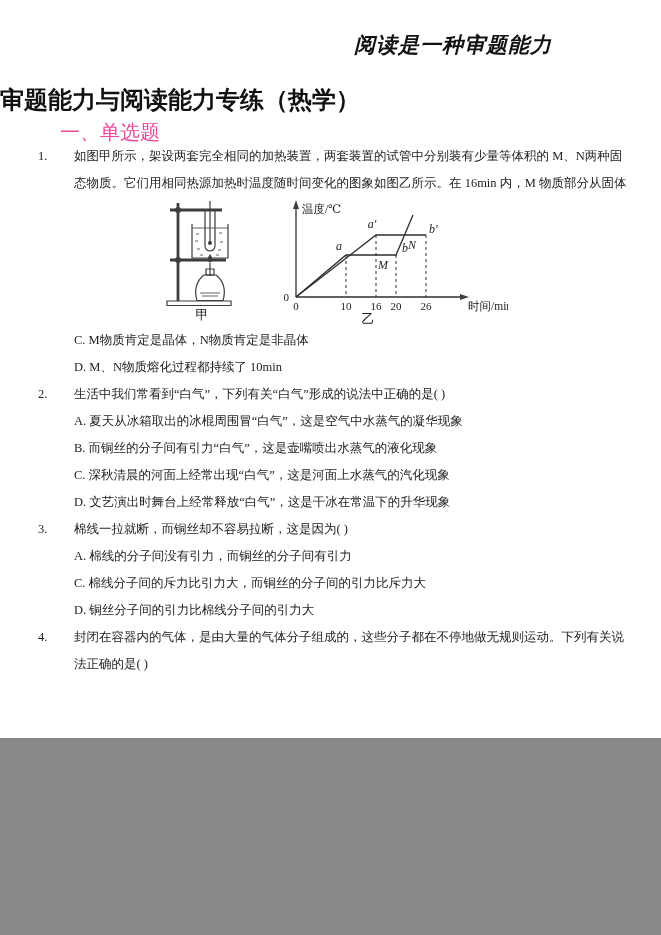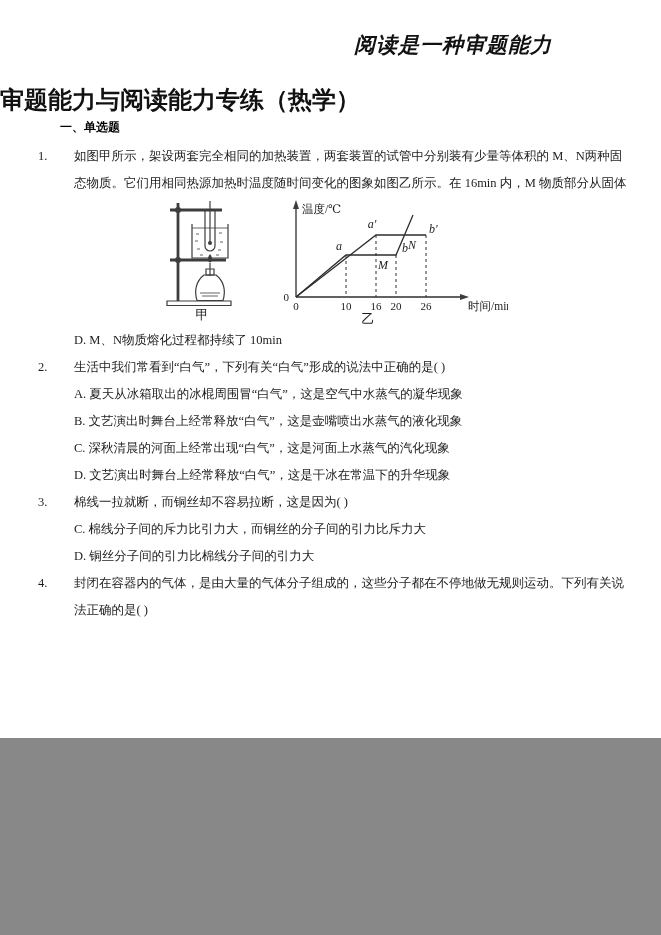--- a/index.html
+++ b/index.html
@@ -13,21 +13,21 @@
     font-size:21px;font-weight:bold;font-style:italic;letter-spacing:1px;
     font-family:"DejaVu Serif",serif;white-space:nowrap;color:#111;
   }
   .title{
     position:absolute;top:84px;left:0;width:100%;margin:0;text-align:left;
     font-size:24px;font-weight:bold;color:#111;
     font-family:"Liberation Sans","DejaVu Sans",sans-serif;
   }
   .section{
     position:absolute;top:119px;left:60px;
-    font-size:12px;font-weight:bold;color:#000000;
+    font-size:20px;font-weight:normal;color:#ec4899;
     font-family:"Liberation Sans","DejaVu Sans",sans-serif;
   }
   .content{position:absolute;top:143px;left:38px;width:622px;}
   .line{display:flex;height:27px;line-height:27px;font-size:12.5px;white-space:nowrap;}
   .qnum{flex:0 0 36px;width:36px;}
   .qtext{flex:1;}
   .figure-row{
     height:130px;display:flex;align-items:flex-start;
     padding-left:126px;gap:22px;
   }
@@ -148,50 +148,58 @@
           <text class="tk" x="128" y="113" text-anchor="middle">20</text>
           <text class="tk" x="158" y="113" text-anchor="middle">26</text>
 
           <text class="figlab" x="100" y="126" text-anchor="middle">乙</text>
         </svg>
       </div>
     </div>
 
     <div class="line">
       <span class="qnum"></span>
+      <span class="qtext">C. M物质肯定是晶体，N物质肯定是非晶体</span>
+    </div>
+    <div class="line">
+      <span class="qnum"></span>
       <span class="qtext">D. M、N物质熔化过程都持续了 10min</span>
     </div>
 
     <div class="line">
       <span class="qnum">2.</span>
       <span class="qtext">生活中我们常看到“白气”，下列有关“白气”形成的说法中正确的是(  )</span>
     </div>
     <div class="line">
       <span class="qnum"></span>
       <span class="qtext">A. 夏天从冰箱取出的冰棍周围冒“白气”，这是空气中水蒸气的凝华现象</span>
     </div>
     <div class="line">
       <span class="qnum"></span>
-      <span class="qtext">B. 文艺演出时舞台上经常释放“白气”，这是壶嘴喷出水蒸气的液化现象</span>
+      <span class="qtext">B. 而铜丝的分子间有引力“白气”，这是壶嘴喷出水蒸气的液化现象</span>
     </div>
     <div class="line">
       <span class="qnum"></span>
       <span class="qtext">C. 深秋清晨的河面上经常出现“白气”，这是河面上水蒸气的汽化现象</span>
     </div>
     <div class="line">
       <span class="qnum"></span>
       <span class="qtext">D. 文艺演出时舞台上经常释放“白气”，这是干冰在常温下的升华现象</span>
     </div>
 
     <div class="line">
       <span class="qnum">3.</span>
       <span class="qtext">棉线一拉就断，而铜丝却不容易拉断，这是因为(  )</span>
     </div>
     <div class="line">
       <span class="qnum"></span>
+      <span class="qtext">A. 棉线的分子间没有引力，而铜丝的分子间有引力</span>
+    </div>
+    <div class="line">
+      <span class="qnum"></span>
       <span class="qtext">C. 棉线分子间的斥力比引力大，而铜丝的分子间的引力比斥力大</span>
     </div>
     <div class="line">
       <span class="qnum"></span>
       <span class="qtext">D. 铜丝分子间的引力比棉线分子间的引力大</span>
     </div>
 
     <div class="line">
       <span class="qnum">4.</span>
       <span class="qtext">封闭在容器内的气体，是由大量的气体分子组成的，这些分子都在不停地做无规则运动。下列有关说</span>

